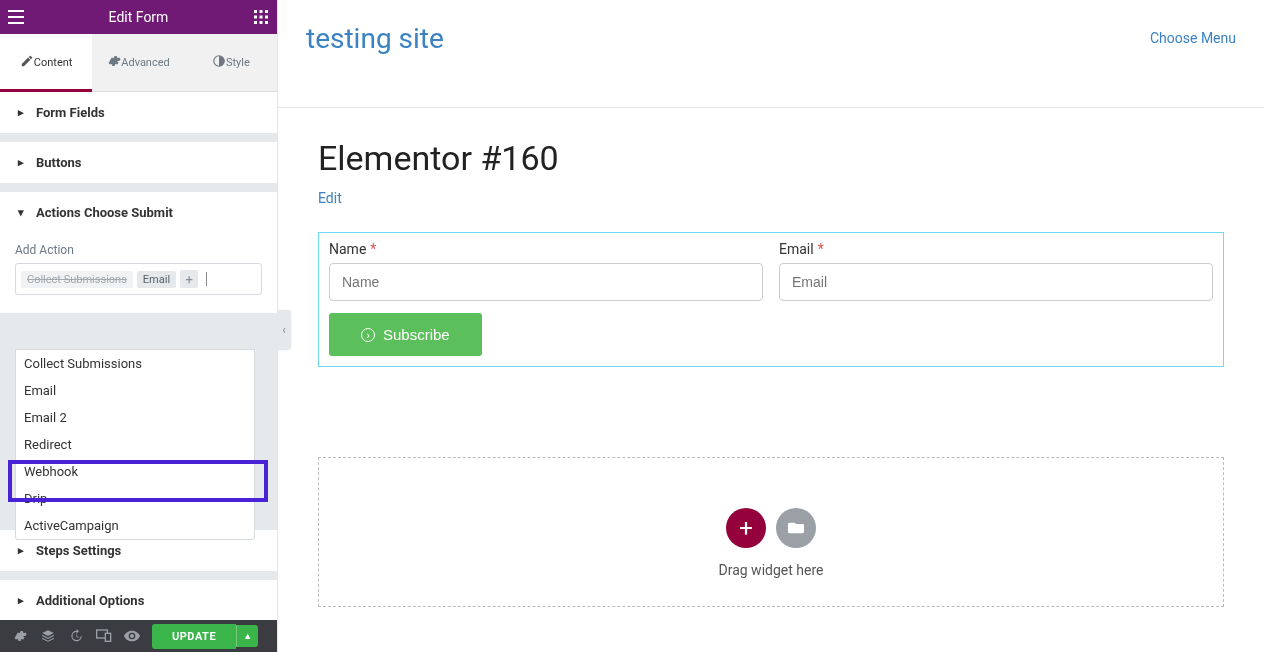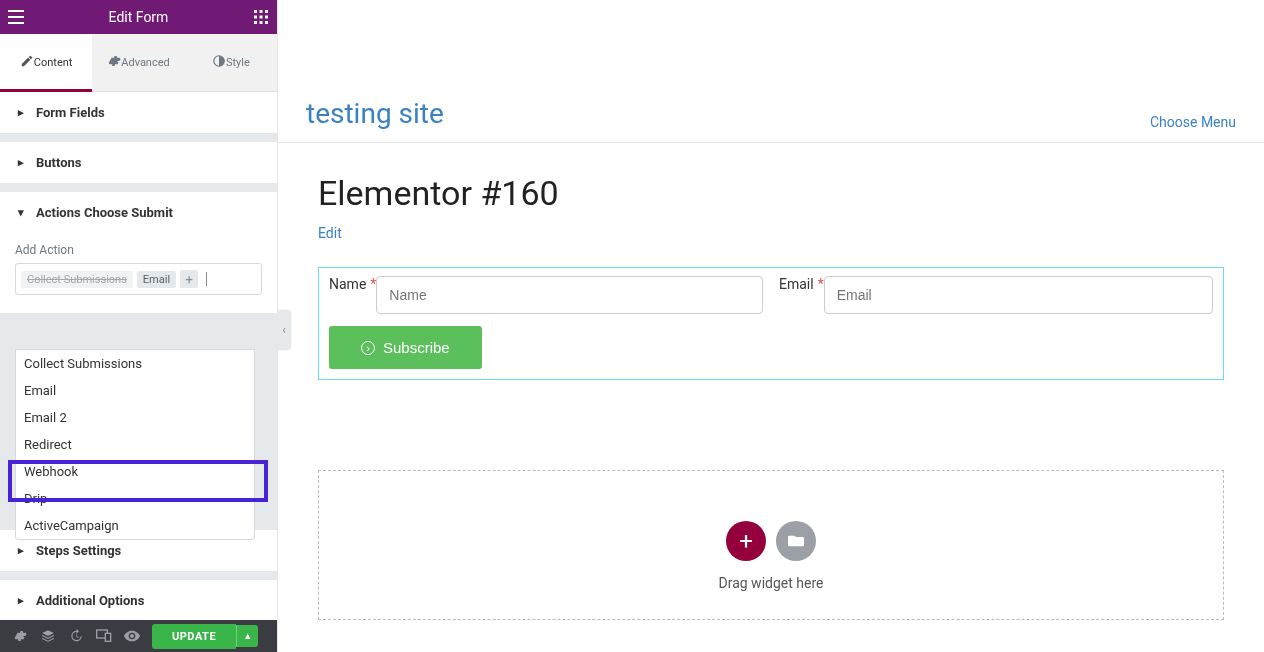--- a/index.html
+++ b/index.html
@@ -250,26 +250,25 @@
     display: flex;
     align-items: center;
     justify-content: center;
     color: #888;
     cursor: pointer;
     font-size: 12px;
     box-shadow: 0 0 2px rgba(0,0,0,0.1);
   }
   .site-header {
     height: 108px;
-    padding: 22px 28px 12px;
+    padding: 22px 28px 0;
     border-bottom: 1px solid #e6e6e6;
     display: flex;
     justify-content: space-between;
-    align-items: flex-end;
-    margin-top: 35px;
+    align-items: flex-start;
   }
   .site-title {
     color: #3b82c4;
     font-size: 28px;
     font-weight: 400;
   }
   .choose-menu {
     color: #3b82c4;
     font-size: 14px;
     cursor: pointer;
@@ -296,21 +295,21 @@
   .form-widget {
     border: 1px solid #71d7f7;
     padding: 8px 10px 10px;
     display: flex;
     flex-wrap: wrap;
     gap: 12px 16px;
   }
   .form-col {
     flex: 1;
     display: flex;
-    flex-direction: row;
+    flex-direction: column;
   }
   .form-label {
     font-size: 14px;
     color: #333;
     margin-bottom: 6px;
   }
   .req { color: #d9534f; margin-left: 4px; }
   .form-input {
     border: 1px solid #ccc;
     border-radius: 4px;

